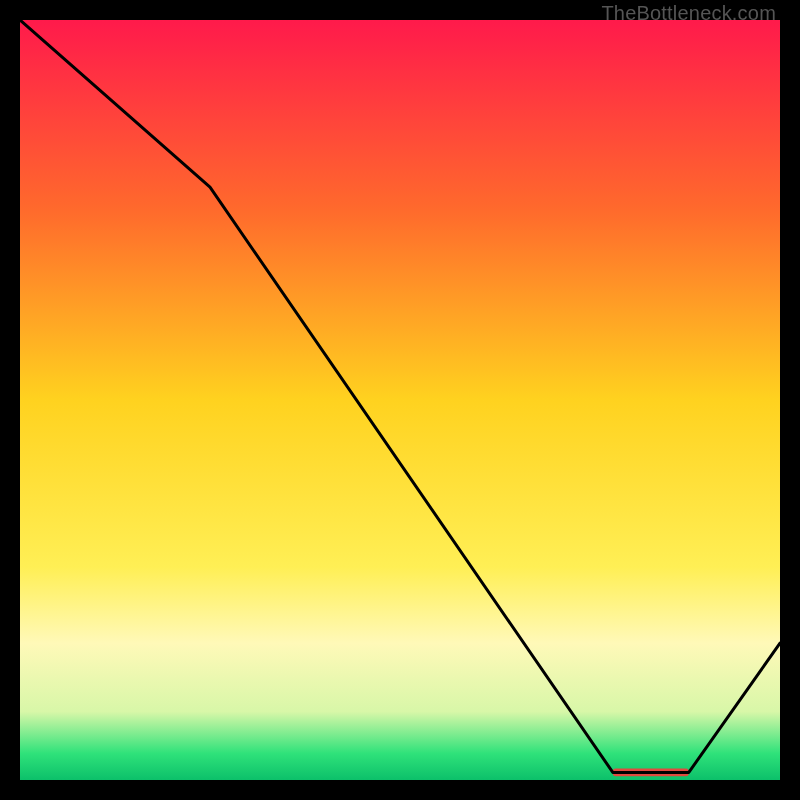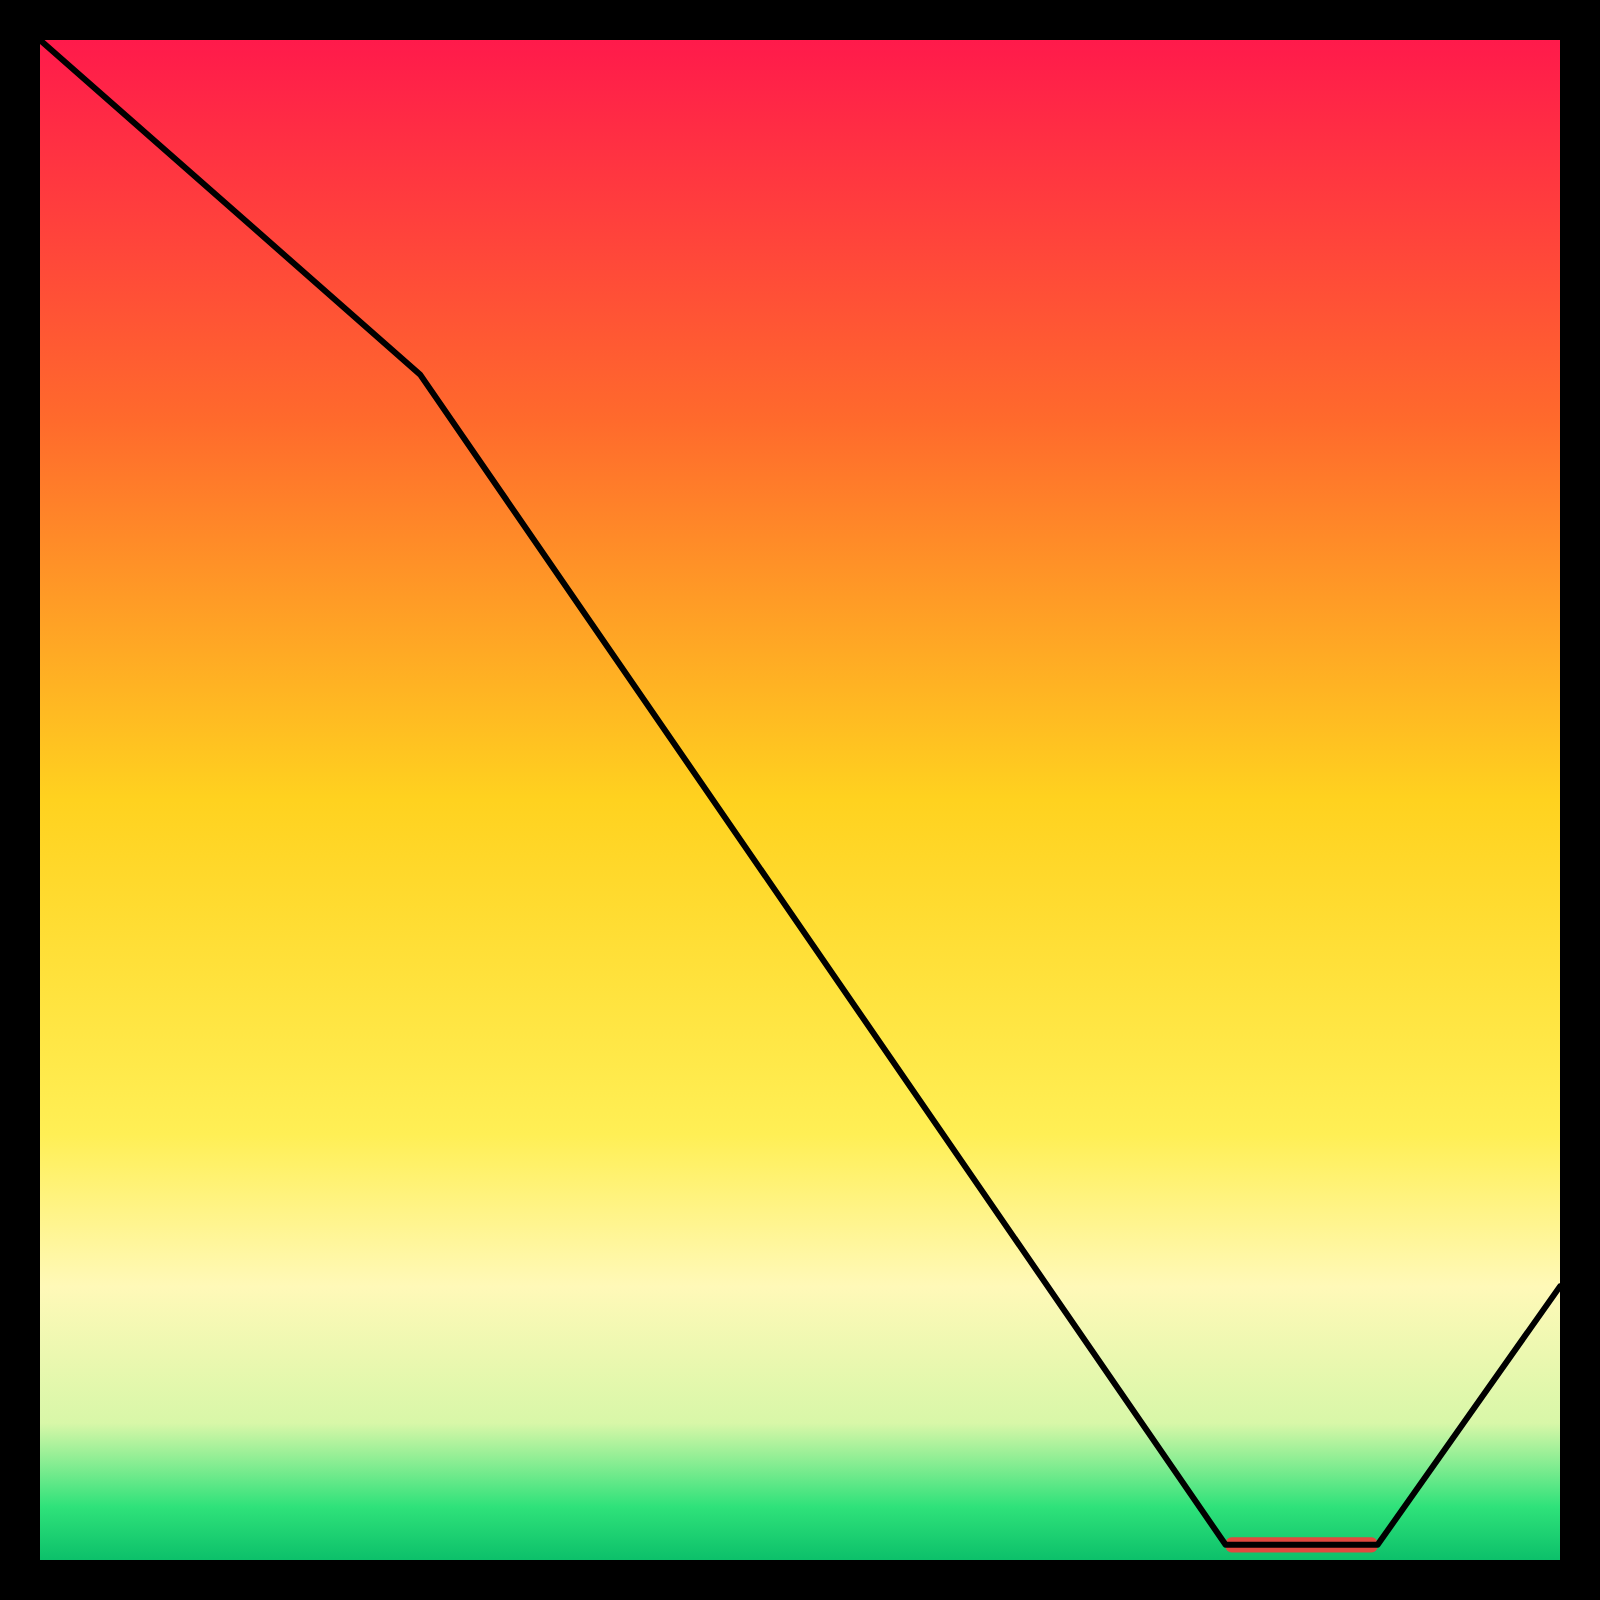--- a/index.html
+++ b/index.html
@@ -34,20 +34,21 @@
     font-weight: 500;
     letter-spacing: 0.2px;
     user-select: none;
   }
   svg { display: block; }
 </style>
 </head>
 <body>
 
 <div class="frame">
+  <div class="watermark">TheBottleneck.com</div>
   <div class="plot">
     <svg id="chart-svg" viewBox="0 0 760 760" width="760" height="760" preserveAspectRatio="none">
       <defs>
         <linearGradient id="bg-grad" x1="0" y1="0" x2="0" y2="1">
             <stop offset="0%" stop-color="#ff1a4b"></stop>
             <stop offset="25%" stop-color="#ff6a2c"></stop>
             <stop offset="50%" stop-color="#ffd21f"></stop>
             <stop offset="72%" stop-color="#ffef55"></stop>
             <stop offset="82%" stop-color="#fff9b8"></stop>
             <stop offset="91%" stop-color="#d8f7a8"></stop>

